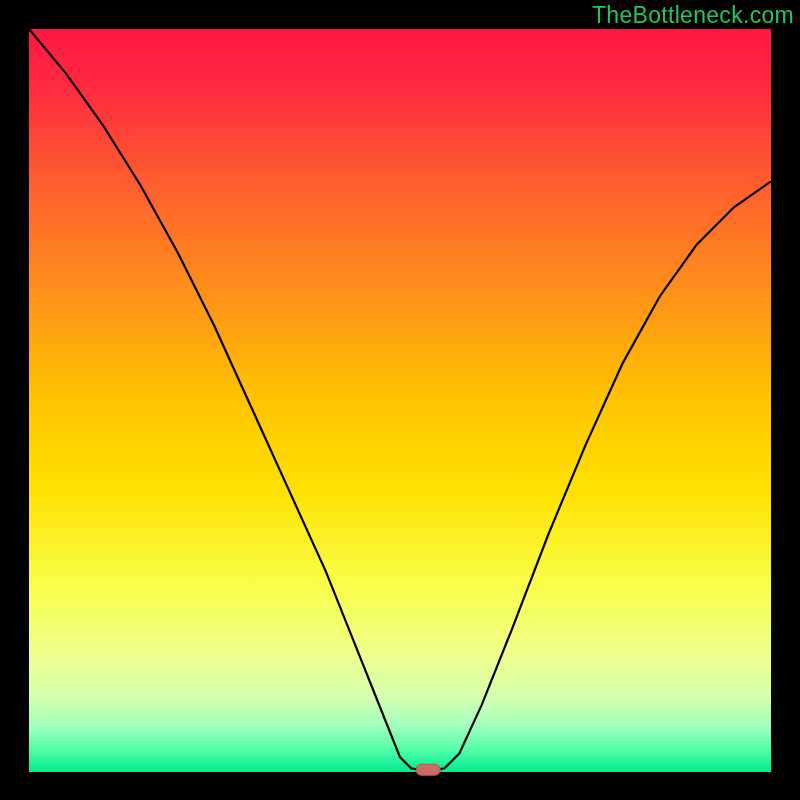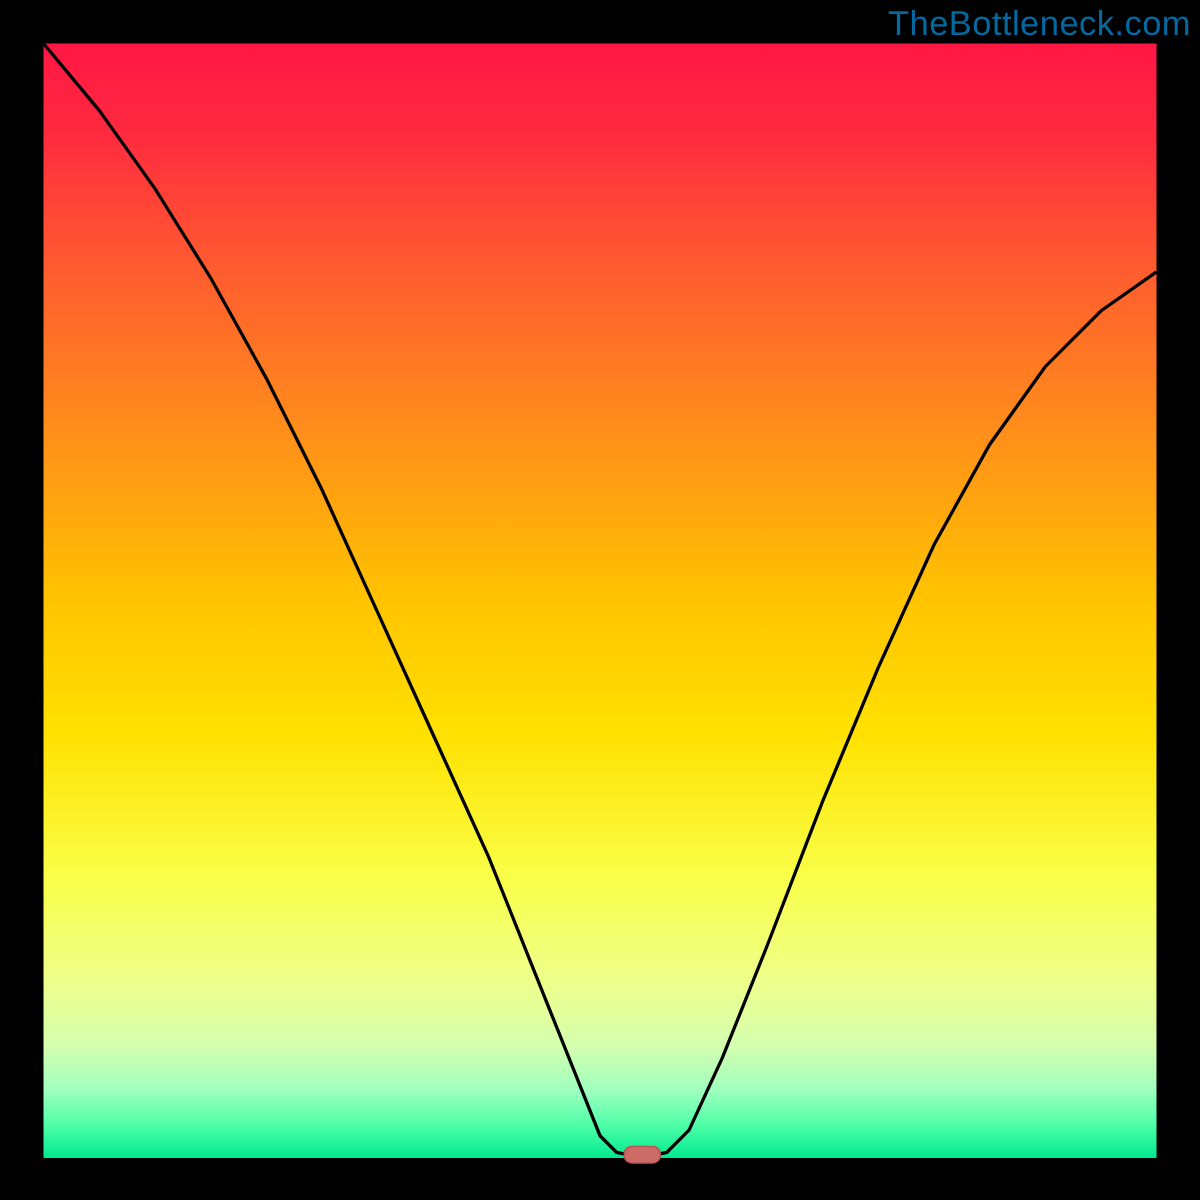--- a/index.html
+++ b/index.html
@@ -13,21 +13,21 @@
   }
   .chart-container {
     position: absolute;
     width: 800px;
     height: 800px;
   }
   .watermark {
     position: absolute;
     top: 2px;
     right: 6px;
-    color: #0369a1;
+    color: #22c55e;
     font-size: 23px;
     font-weight: 500;
     letter-spacing: 0.3px;
     z-index: 10;
   }
   svg {
     display: block;
   }
 </style>
 </head>

